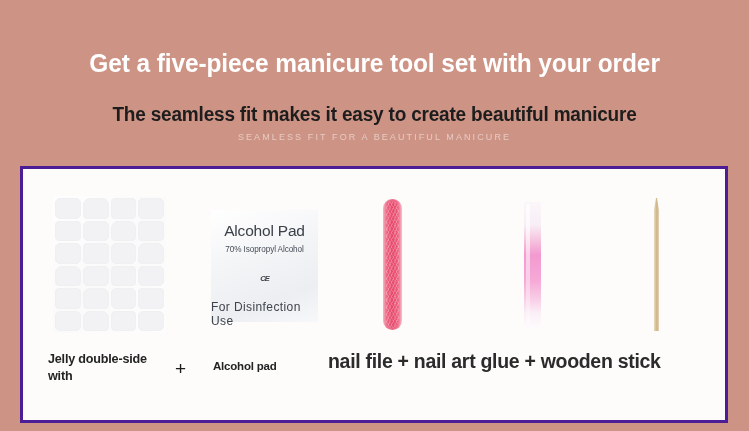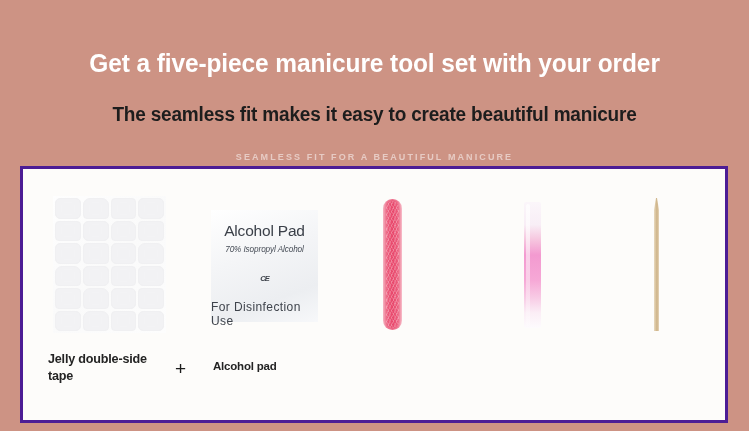--- a/index.html
+++ b/index.html
@@ -35,24 +35,23 @@
     letter-spacing: -0.2px;
     white-space: nowrap;
     transform: scaleX(0.95);
   }
   .tagline {
     position: absolute;
     left: 0; right: 0; top: 132px;
     text-align: center;
     color: rgba(255,255,255,0.52);
     font-size: 9px;
-    font-weight: bold;
+    font-weight: normal;
     letter-spacing: 2.1px;
     white-space: nowrap;
-    margin-top: 20px;
   }
 
   
   .panel {
     position: absolute;
     left: 20px; top: 166px;
     width: 708px; height: 257px;
     border: 3px solid #4c1d95;
     background: #fdfcfa;
     overflow: hidden;
@@ -112,21 +111,20 @@
   .pad-title {
     font-size: 15.5px;
     color: #3b4049;
     letter-spacing: -0.2px;
   }
   .pad-sub {
     font-size: 8.2px;
     color: #474d57;
     margin-top: 5px;
     letter-spacing: -0.1px;
-    font-style: italic;
   }
   .pad-ce {
     font-size: 7.5px;
     color: #3e434b;
     margin-top: 20px;
     font-weight: bold;
     letter-spacing: -1px;
     font-style: italic;
   }
   .pad-use {
@@ -271,22 +269,23 @@
       </div>
 
       <div class="nail-file"></div>
 
       <div class="glue-tube"></div>
 
       <div class="wooden-stick"></div>
     </div>
 
     <div class="labels">
-      <div class="label-tape">Jelly double-side tape</div>
+      <div class="label-tape">Jelly double-side with</div>
 
       <div class="label-plus1">+</div>
 
       <div class="label-pad">Alcohol pad</div>
 
+      <div class="label-rest">nail file + nail art glue + wooden stick</div>
     </div>
 
   </div>
 </div>
 
 </body></html>

